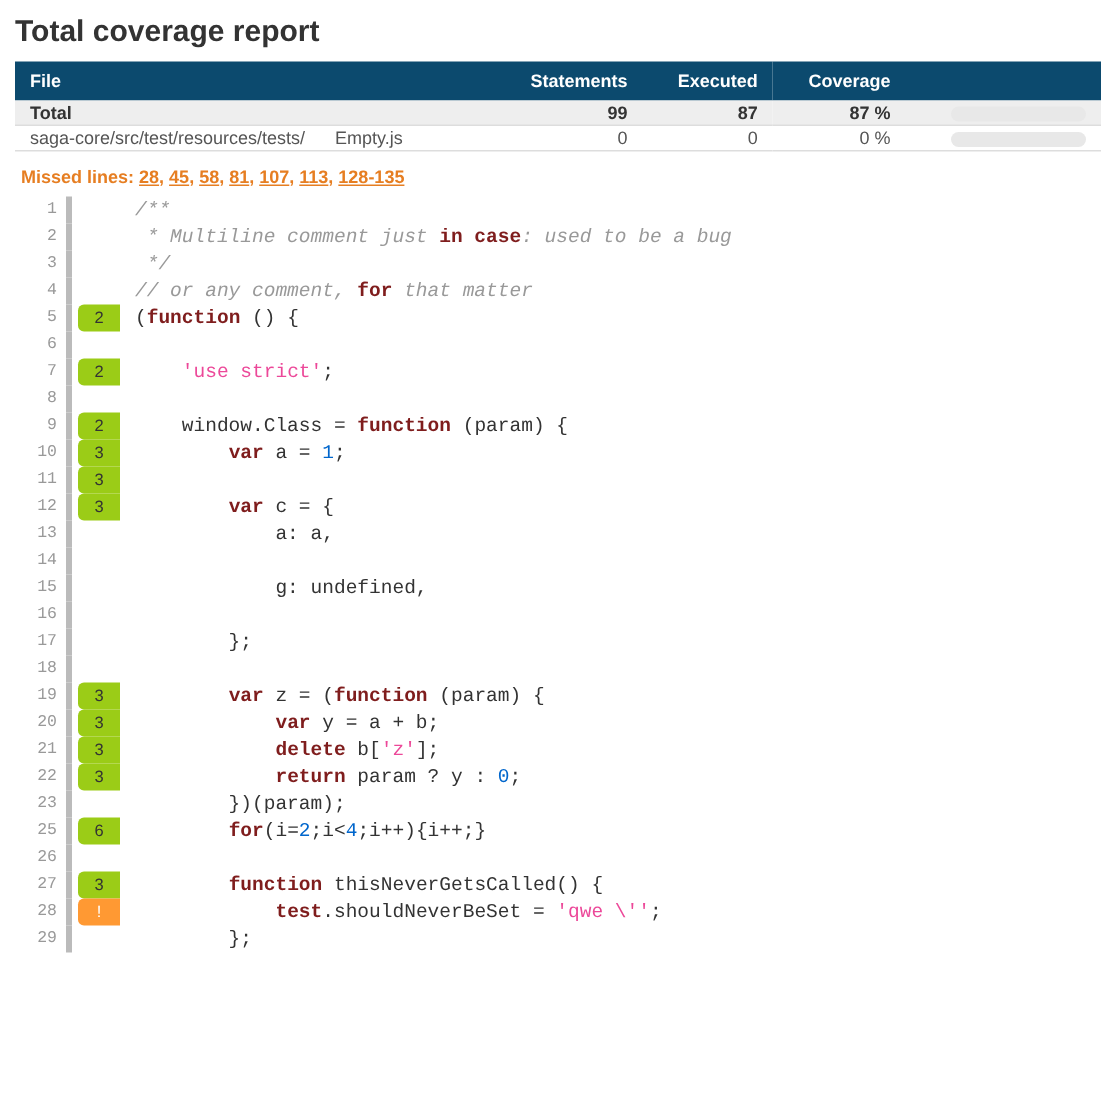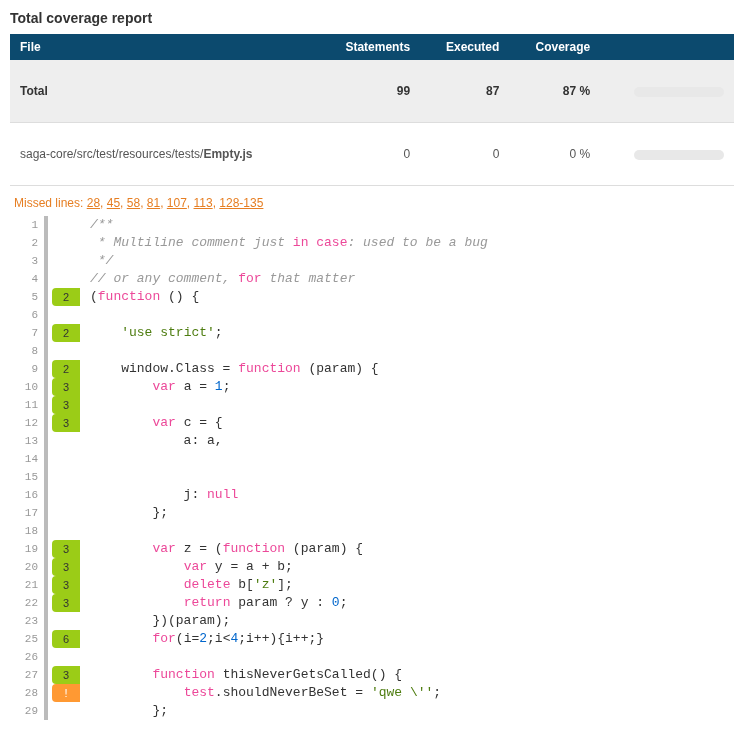--- a/index.html
+++ b/index.html
@@ -5,42 +5,42 @@
   * { box-sizing: border-box; }
   body {
     margin: 0;
     padding: 10px;
     font-family: Verdana, Arial, sans-serif;
     font-size: 12px;
     background: #fff;
     color: #333;
   }
   .title {
-    font-size: 14px;
+    font-size: 20px;
     font-weight: bold;
     color: #333;
     margin-bottom: 8px;
   }
   table.report {
     width: 100%;
     border-collapse: collapse;
     font-size: 12px;
   }
   table.report thead th {
     background: #0c4a6e;
     color: #fff;
     padding: 6px 10px;
     text-align: right;
     font-weight: bold;
   }
   table.report thead th.fcol {
     text-align: left;
   }
   table.report tbody td {
-    padding: 24px 10px;
+    padding: 1px 10px;
     border-bottom: 1px solid #ddd;
     text-align: right;
     color: #555;
   }
   table.report tbody td.fcol {
     text-align: left;
   }
   table.report tbody tr.total td {
     background: #eee;
     font-weight: bold;
@@ -54,21 +54,21 @@
     border-radius: 6px;
     vertical-align: middle;
     overflow: hidden;
   }
   .bar-fill {
     height: 100%;
     background: #9bcc17;
     border-radius: 6px;
   }
   .missed-lines {
-    font-weight: normal;
+    font-weight: bold;
     color: #e67e22;
     margin: 10px 0 6px 4px;
   }
   .missed-lines a {
     color: #e67e22;
     text-decoration: underline;
     cursor: pointer;
   }
   .code-area {
     font-family: "Courier New", Courier, monospace;
@@ -116,25 +116,25 @@
     font-weight: normal;
   }
   .hit-cov { background: #9bcc17; }
   .hit-miss { background: #ff9933; color: #fff; }
   .codetext {
     padding-left: 8px;
     white-space: pre;
     color: #333;
   }
   .cm { color: #999; font-style: italic; }
-  .kw { color: #ec4899; font-weight: normal; }
-  .str { color: #4d7c0f; margin-top: 12px; }
+  .kw { color: #7f1d1d; font-weight: bold; }
+  .str { color: #ec4899; margin-top: 12px; }
   .lit { color: #0066cc; }
   .fname { font-weight: normal; }
-  .fname b { font-weight: bold; }
+  .fname b { font-weight: normal; margin-left: 20px; }
 </style>
 </head>
 <body>
 
 <div class="title">Total coverage report</div>
 
 <table class="report">
   <thead>
     <tr>
       <th class="fcol">File</th>
@@ -258,26 +258,26 @@
     </div>
     <div class="code-row">
       <div class="lineno">14</div>
       <div class="gutter"></div>
       <div class="hitcell"></div>
     </div>
     <div class="code-row">
       <div class="lineno">15</div>
       <div class="gutter"></div>
       <div class="hitcell"></div>
+      <div class="codetext"><span>            g: undefined,</span></div>
     </div>
     <div class="code-row">
       <div class="lineno">16</div>
       <div class="gutter"></div>
       <div class="hitcell"></div>
-      <div class="codetext"><span>            j: </span><span class="kw">null</span></div>
     </div>
     <div class="code-row">
       <div class="lineno">17</div>
       <div class="gutter"></div>
       <div class="hitcell"></div>
       <div class="codetext"><span>        };</span></div>
     </div>
     <div class="code-row">
       <div class="lineno">18</div>
       <div class="gutter"></div>

